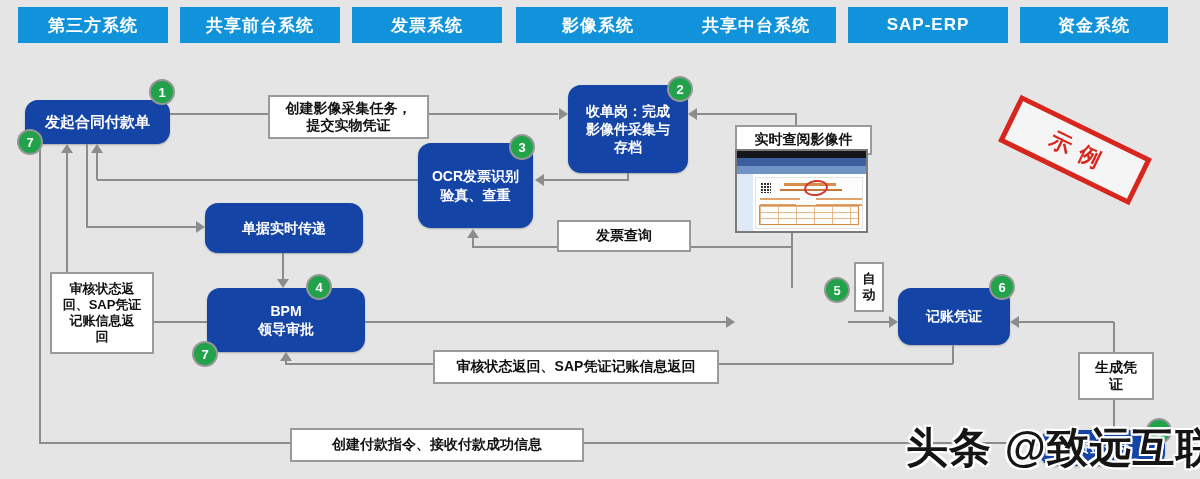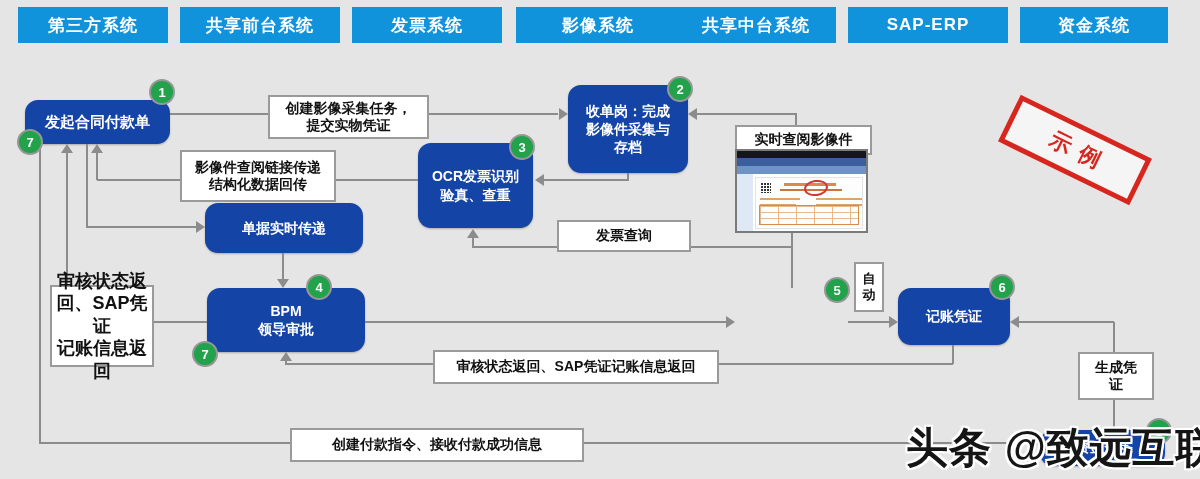--- a/index.html
+++ b/index.html
@@ -137,25 +137,23 @@
   <div class="vl" style="left:1113px;top:322px;height:108px"></div>
   <div class="hl" style="left:1019px;top:321px;width:95px"></div>
   <div class="arr arr-l" style="left:1010px;top:316px"></div>
 
   <div class="vl" style="left:39px;top:144px;height:299px"></div>
   <div class="hl" style="left:39px;top:442px;width:992px"></div>
   <div class="arr arr-r" style="left:1031px;top:437px"></div>
 
   <div class="lbl" style="left:268px;top:95px;width:157px;height:40px">创建影像采集任务，
 提交实物凭证</div>
-  <div class="lbl" style="left:180px;top:150px;width:152px;height:48px">影像件查阅链接传递
-结构化数据回传</div>
   <div class="lbl" style="left:735px;top:125px;width:133px;height:26px">实时查阅影像件</div>
   <div class="lbl" style="left:557px;top:220px;width:130px;height:28px">发票查询</div>
-  <div class="lbl" style="left:50px;top:285px;width:100px;height:78px;font-size:18px">审核状态返
+  <div class="lbl" style="left:50px;top:272px;width:100px;height:78px;font-size:13px">审核状态返
 回、SAP凭证
 记账信息返
 回</div>
   <div class="lbl" style="left:854px;top:262px;width:26px;height:46px;font-size:13px">自
 动</div>
   <div class="lbl" style="left:433px;top:350px;width:282px;height:30px">审核状态返回、SAP凭证记账信息返回</div>
   <div class="lbl" style="left:1078px;top:352px;width:72px;height:44px">生成凭
 证</div>
   <div class="lbl" style="left:290px;top:428px;width:290px;height:30px">创建付款指令、接收付款成功信息</div>
 

